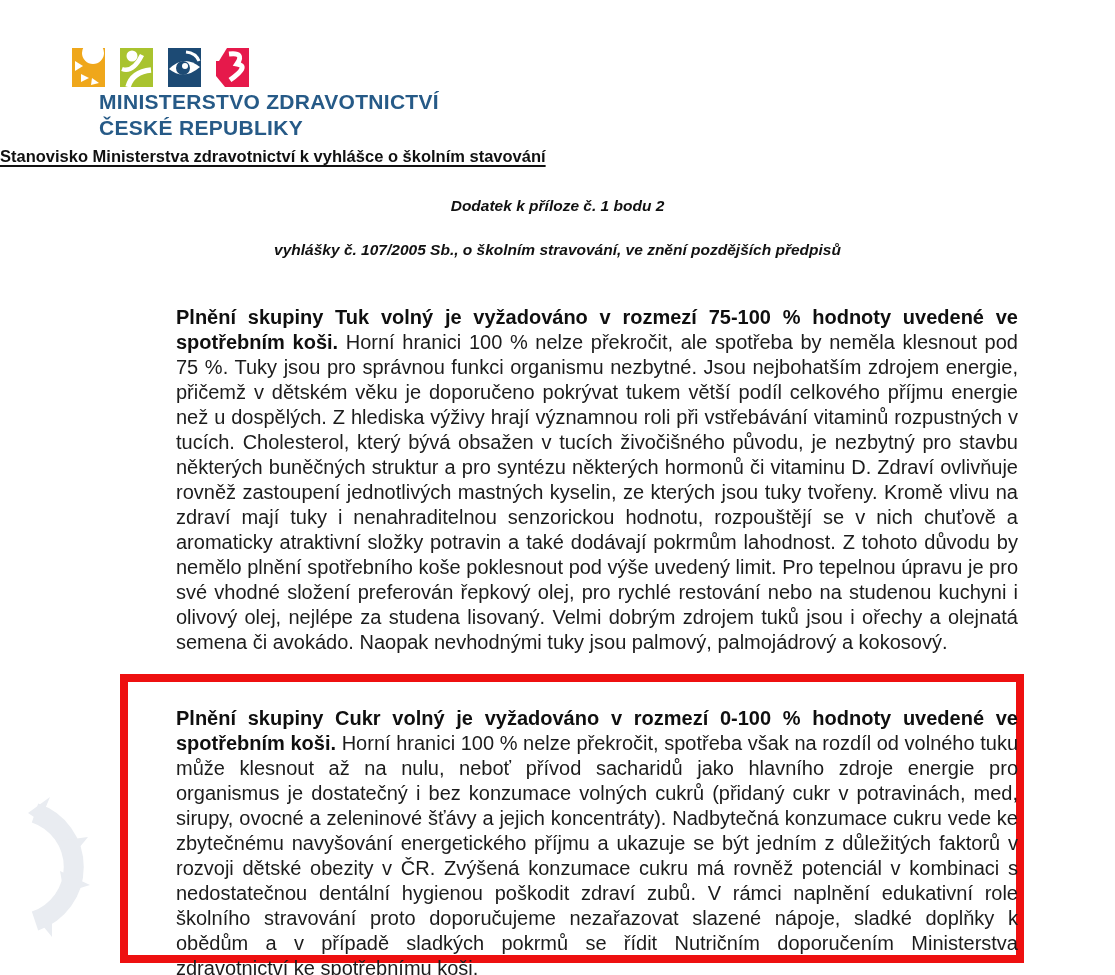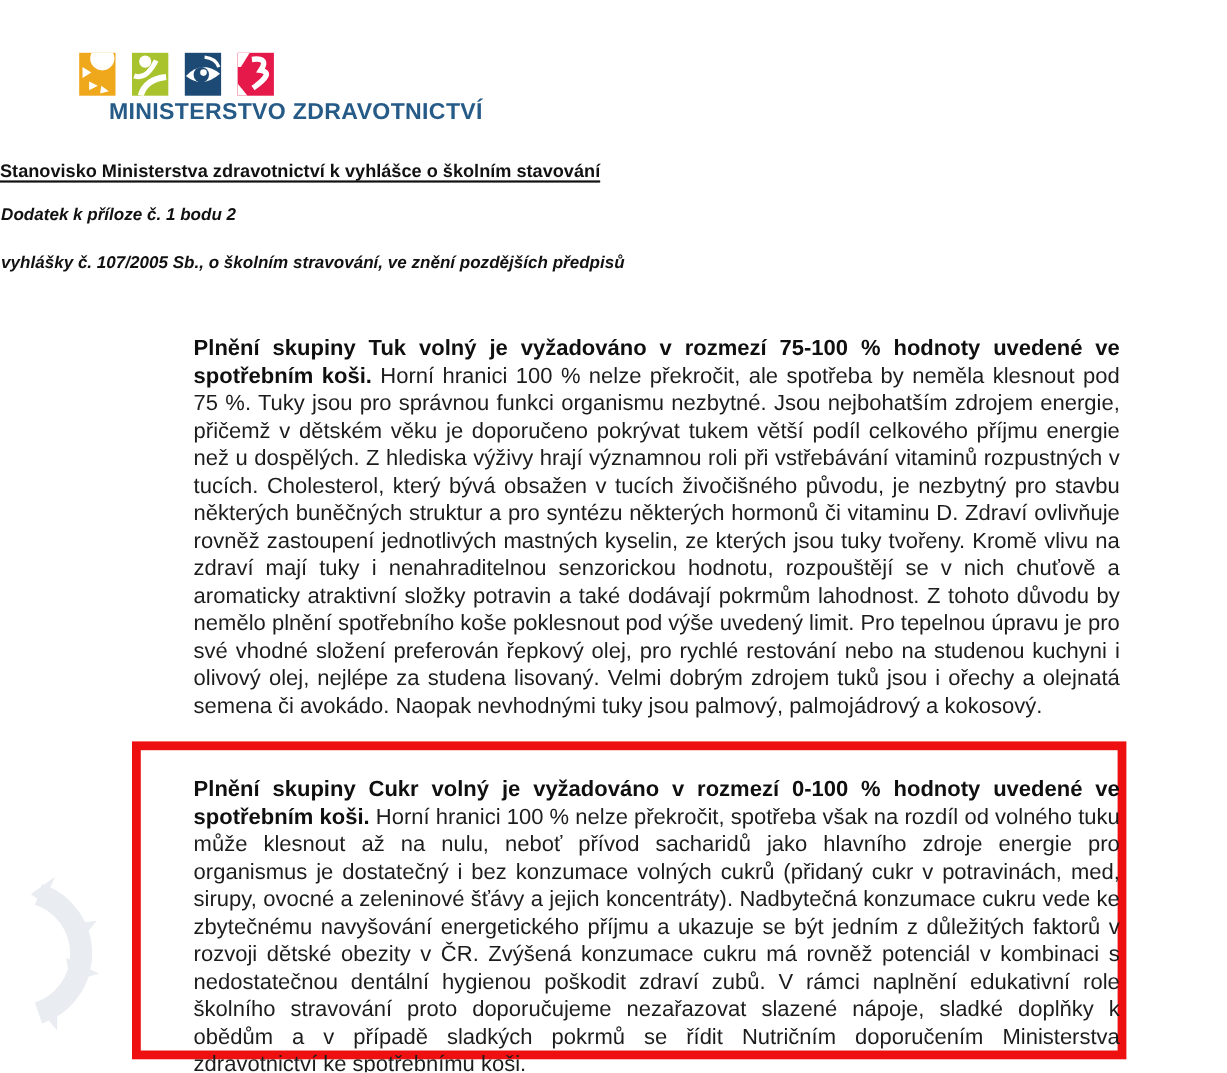--- a/index.html
+++ b/index.html
@@ -23,21 +23,21 @@
     font-size:21px;
     line-height:26px;
     font-weight:600;
     letter-spacing:0.3px;
   }
 
   
   .title{position:absolute;left:0;right:0;top:147px;margin:0;text-align:left;
          font-size:16.5px;font-weight:bold;color:#111;}
   .title .u{text-decoration:underline;text-decoration-thickness:2px;text-underline-offset:3px;}
-  .sub{position:absolute;left:0;right:0;margin:1px;text-align:left;
+  .sub{position:absolute;left:0;right:0;margin:11px;text-align:center;
        font-size:15.5px;font-weight:bold;font-style:italic;color:#111;}
   .sub1{top:186px;}
   .sub2{top:230px;}
 
   
   .para{margin:16px;font-size:20px;line-height:25px;text-align:justify;color:#1c1c1c;}
   .para b{color:#0f0f0f;}
   .fat{position:absolute;left:160px;top:289px;width:842px;}
 
   
@@ -75,20 +75,21 @@
         <circle cx="17" cy="18" r="3" fill="#fff"></circle>
       </svg>
       <svg class="tile" viewBox="0 0 33 39" style="background-color: rgb(230, 25, 75);">
         <polygon points="0,0 11,0 3,13 0,13" fill="#fff"></polygon>
         <polygon points="0,28 9,39 0,39" fill="#fff"></polygon>
         <path d="M 13 6 Q 29 4 21 16 Q 34 18 14 32" stroke="#fff" stroke-width="5" fill="none"></path>
       </svg>
     </div>
     <div class="org" style="color: rgb(38, 90, 135);">
       <div>MINISTERSTVO ZDRAVOTNICTVÍ</div>
+      <div>ČESKÉ REPUBLIKY</div>
     </div>
   </header>
 
   <h1 class="title"><span class="u">Stanovisko Ministerstva zdravotnictví k vyhlášce o školním stavování</span></h1>
   <div class="sub sub1">Dodatek k příloze č. 1 bodu 2</div>
   <div class="sub sub2">vyhlášky č. 107/2005 Sb., o školním stravování, ve znění pozdějších předpisů</div>
 
   <p class="para fat"><b>Plnění skupiny Tuk volný je vyžadováno v rozmezí 75-100 % hodnoty uvedené ve spotřebním koši.</b><span> Horní hranici 100 % nelze překročit, ale spotřeba by neměla klesnout pod 75 %. Tuky jsou pro správnou funkci organismu nezbytné. Jsou nejbohatším zdrojem energie, přičemž v dětském věku je doporučeno pokrývat tukem větší podíl celkového příjmu energie než u dospělých. Z hlediska výživy hrají významnou roli při vstřebávání vitaminů rozpustných v tucích. Cholesterol, který bývá obsažen v tucích živočišného původu, je nezbytný pro stavbu některých buněčných struktur a pro syntézu některých hormonů či vitaminu D. Zdraví ovlivňuje rovněž zastoupení jednotlivých mastných kyselin, ze kterých jsou tuky tvořeny. Kromě vlivu na zdraví mají tuky i nenahraditelnou senzorickou hodnotu, rozpouštějí se v nich chuťově a aromaticky atraktivní složky potravin a také dodávají pokrmům lahodnost. Z tohoto důvodu by nemělo plnění spotřebního koše poklesnout pod výše uvedený limit. Pro tepelnou úpravu je pro své vhodné složení preferován řepkový olej, pro rychlé restování nebo na studenou kuchyni i olivový olej, nejlépe za studena lisovaný. Velmi dobrým zdrojem tuků jsou i ořechy a olejnatá semena či avokádo. Naopak nevhodnými tuky jsou palmový, palmojádrový a kokosový.</span></p>
 
   <div class="hlbox" style="border-color: rgb(238, 16, 16);">

